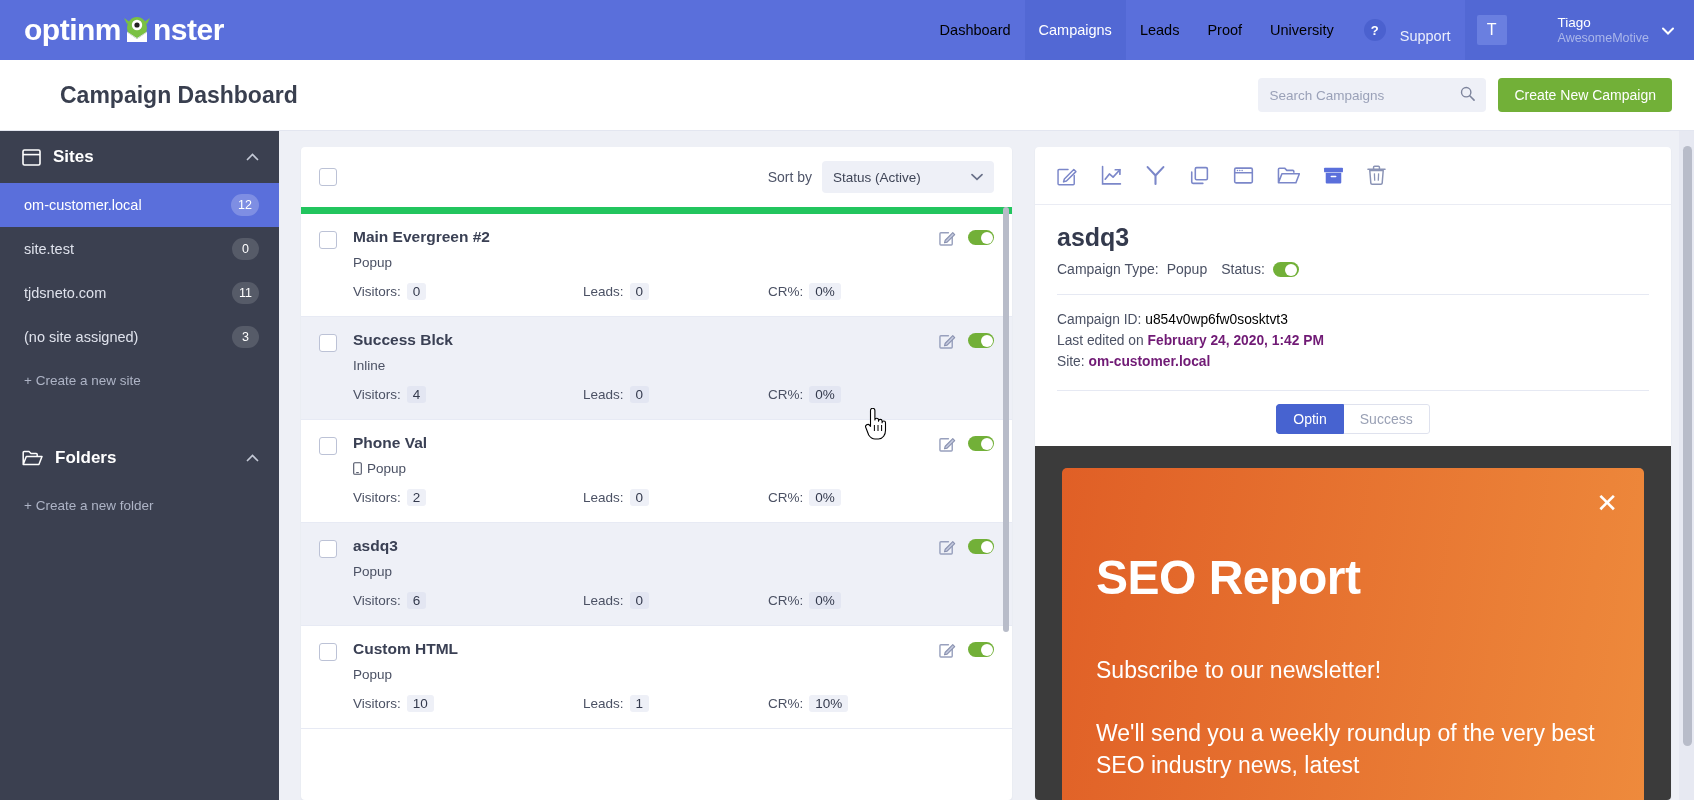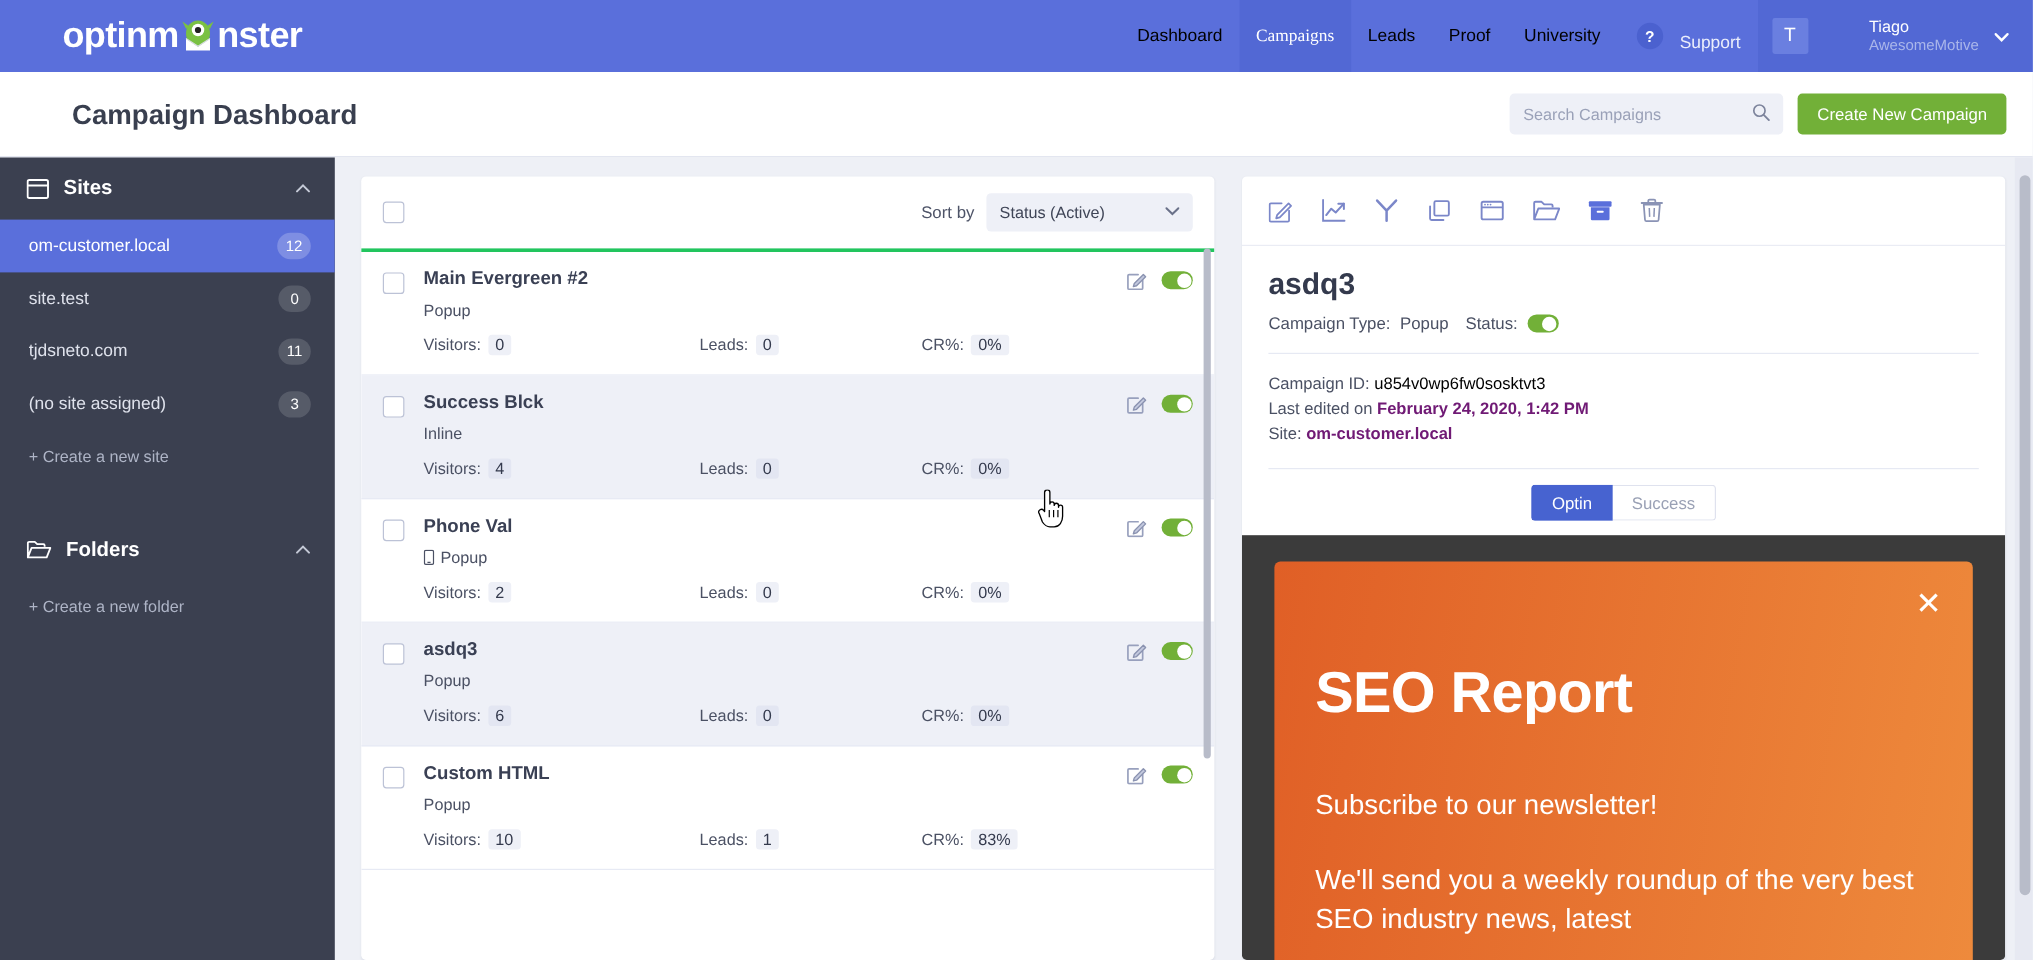--- a/index.html
+++ b/index.html
@@ -16,33 +16,33 @@
     height: 60px; background: #5a6fdb;
     display: flex; align-items: stretch;
     position: relative; z-index: 30;
   }
   .brand {
     display: flex; align-items: center;
     padding-left: 24px; padding-right: 10px;
   }
   .brand-text {
     font-size: 30px; font-weight: bold; color: #ffffff;
-    letter-spacing: -0.5px; display: flex; align-items: center; margin-left: 28px;
+    letter-spacing: -0.5px; display: flex; align-items: center;
   }
   .monster-o {
     display: inline-block; width: 30px; height: 30px;
     position: relative; margin: 0 1px; vertical-align: middle;
   }
   .nav-right { margin-left: auto; display: flex; align-items: stretch; }
   .nav-item {
     display: flex; align-items: center; padding: 0 14px;
     color: #000000; font-size: 14.5px; cursor: pointer;
     white-space: nowrap;
   }
-  .nav-item.active { background: #5268d4; color: #ffffff; font-family: Liberation Serif, serif; }
+  .nav-item.active { background: #5268d4; color: #ffffff; }
   .nav-help-wrap { display: flex; align-items: center; padding: 0 6px 0 16px; cursor: pointer; }
   .help-circle {
     width: 22px; height: 22px; border-radius: 50%;
     background: #4b61cf; color: #fff; font-size: 13px; font-weight: bold;
     display: flex; align-items: center; justify-content: center;
   }
   .nav-support { color: #eceffc; font-size: 14.5px; padding: 12px 14px 0 8px; display:flex; align-items:center; cursor:pointer;}
   .user-block {
     display: flex; align-items: center; gap: 9px;
     padding: 0 20px 0 12px; background: #5268d4; cursor: pointer;
@@ -124,21 +124,21 @@
     display: flex; flex-direction: column; overflow: hidden;
   }
   .list-card {
     background: #fff; border-radius: 4px;
     box-shadow: 0 1px 2px rgba(40,50,90,0.07);
     display: flex; flex-direction: column;
     height: 100%; overflow: hidden; position: relative;
   }
   .list-toolbar {
     display: flex; align-items: center;
-    padding: 14px 18px; border-bottom: 3px solid #22c55e;
+    padding: 14px 18px; border-bottom: 7px solid #22c55e;
     min-height: 56px;
     justify-content: flex-end;
   }
   .cb {
     width: 18px; height: 18px; border: 1.6px solid #bcc2d6;
     border-radius: 3px; background: #fff; cursor: pointer;
   }
   .sortwrap { margin-left: auto; display: flex; align-items: center; gap: 10px; }
   .sortlabel { font-size: 14px; color: #4e5468; }
   .sortsel {
@@ -546,21 +546,21 @@
               <div class="stat st-vis">
                 <span>Visitors:</span>
                 <span class="v">10</span>
               </div>
               <div class="stat st-lead">
                 <span>Leads:</span>
                 <span class="v">1</span>
               </div>
               <div class="stat">
                 <span>CR%:</span>
-                <span class="v">83%</span>
+                <span class="v">10%</span>
               </div>
             </div>
           </div>
           <div class="camp-actions">
             <span class="edit-ico">
               <svg width="17" height="17" viewBox="0 0 18 18">
                   <path d="M1 5 a1 1 0 0 1 1-1 h8 M1 5 v11 a1 1 0 0 0 1 1 h11 a1 1 0 0 0 1-1 V9" fill="none" stroke="#98a0bd" stroke-width="1.5" stroke-linecap="round"></path>
                   <path d="M6.6 11.9 L14.6 3.9 L16.6 5.9 L8.6 13.9 L5.8 14.6 Z" fill="#c3c9de" stroke="#8a92b0" stroke-width="1.2" stroke-linejoin="round"></path>
                 </svg>
             </span>

